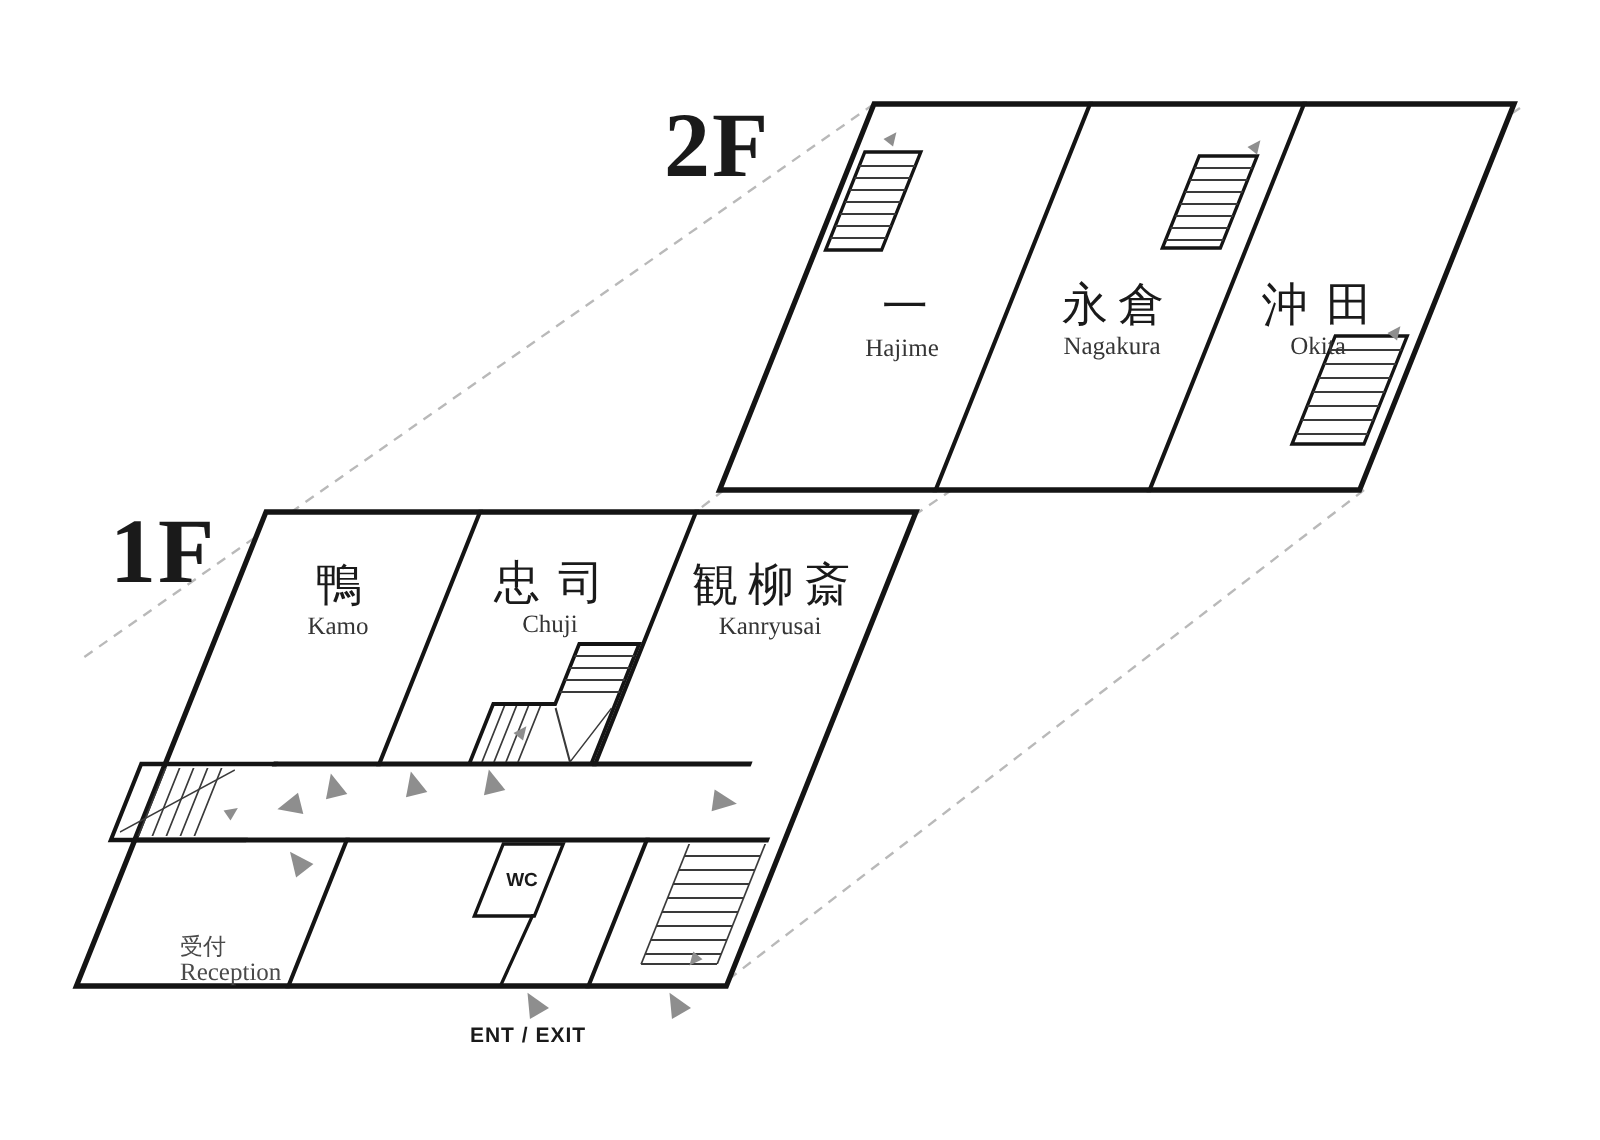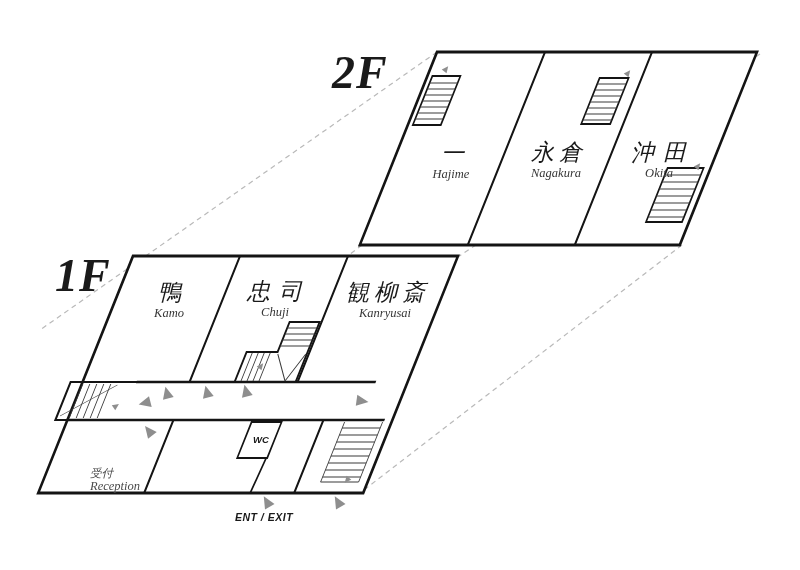--- a/index.html
+++ b/index.html
@@ -1,17 +1,17 @@
 <!DOCTYPE html>
 <html><head>
 <meta charset="utf-8">
 <style>
   html,body{margin:0;padding:0;background:#ffffff;}
   .page{position:relative;width:800px;height:570px;background:#ffffff;overflow:hidden;
-        font-family:"Liberation Serif","DejaVu Serif",serif;font-style:italic;}
+        font-family:"Liberation Serif","DejaVu Serif",serif;}
   svg{display:block;}
   text{fill:#1a1a1a;}
   .floor-big-label{font-size:46px;font-weight:600;letter-spacing:1px;}
   .kanji{font-size:23px;letter-spacing:5px;}
   .kanji-wide{font-size:23px;letter-spacing:9px;}
   .romaji{font-size:12.5px;fill:#353535;}
   .small-note{font-size:11.5px;fill:#4a4a4a;}
   .small-note2{font-size:12.5px;fill:#4a4a4a;}
   .wc-label{font-family:"Liberation Sans","DejaVu Sans",sans-serif;font-size:9.5px;font-weight:bold;}
   .ent-label{font-family:"Liberation Sans","DejaVu Sans",sans-serif;font-size:10.5px;font-weight:bold;letter-spacing:0.5px;}

